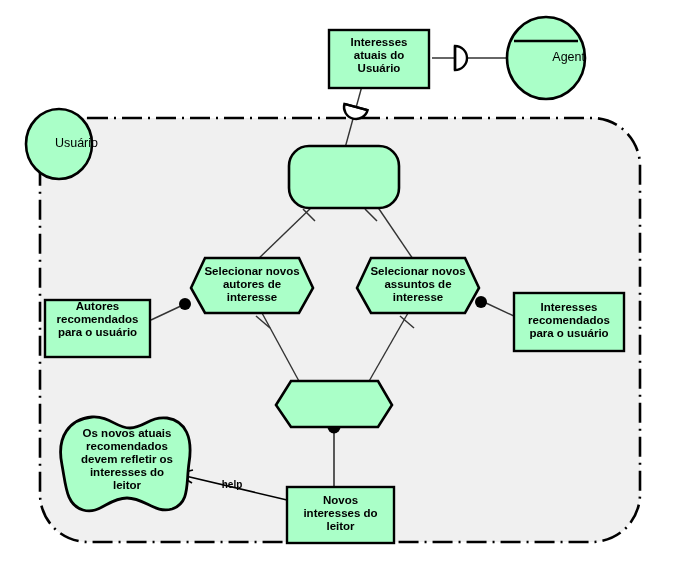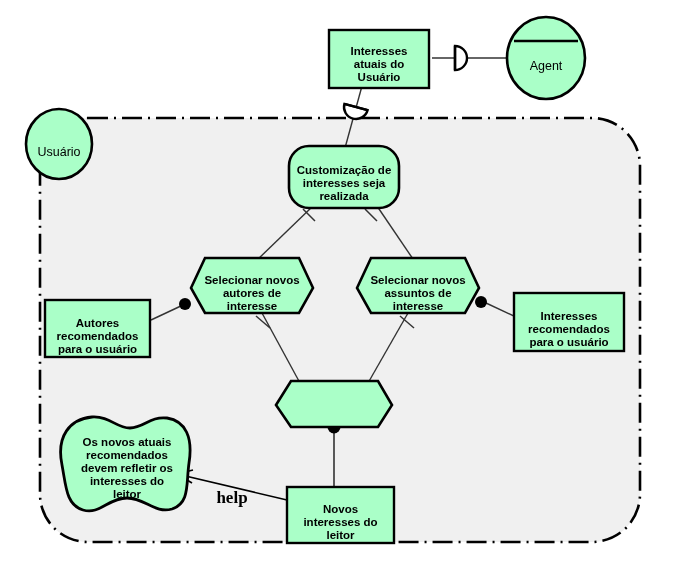--- a/index.html
+++ b/index.html
@@ -24,34 +24,33 @@
     width: 684px;
     height: 571px;
   }
   .node-label {
     position: absolute;
     text-align: center;
     color: #000000;
     pointer-events: none;
     line-height: 1.12;
     white-space: pre-line;
-    margin-top: 9px;
   }
   .lbl-bold {
     font-weight: bold;
     font-size: 11.5px;
   }
   .lbl-plain {
     font-weight: normal;
     font-size: 12.5px;
+    text-align: right;
   }
   .lbl-link {
     font-weight: bold;
-    font-size: 17px;
-    font-family: Liberation Serif, serif;
+    font-size: 10px;
   }
 </style>
 </head>
 <body>
 
 <div id="canvas">
 
   <svg id="diagram-svg" viewBox="0 0 684 571" xmlns="http://www.w3.org/2000/svg">
 
     <rect x="40" y="118" width="600" height="424" rx="48" ry="48" fill="#f0f0f0" stroke="#000000" stroke-width="2.6" stroke-dasharray="20 6 2 6" stroke-linecap="butt"></rect>
@@ -151,33 +150,30 @@
   </svg>
 
   <div class="node-label lbl-plain" style="left:507px; top:50px; width:78px;">Agent</div>
 
   <div class="node-label lbl-plain" style="left:20px; top:136px; width:78px;">Usuário</div>
 
   <div class="node-label lbl-bold" style="left:329px; top:36px; width:100px;">Interesses
 atuais do
 Usuário</div>
 
-  <div class="node-label lbl-bold" style="left:287px; top:155px; width:114px;">Customização de
-interesses seja
-realizada</div>
 
   <div class="node-label lbl-bold" style="left:192px; top:265px; width:120px;">Selecionar novos
 autores de
 interesse</div>
 
   <div class="node-label lbl-bold" style="left:358px; top:265px; width:120px;">Selecionar novos
 assuntos de
 interesse</div>
 
-  <div class="node-label lbl-bold" style="left:45px; top:308px; width:105px;">Autores
+  <div class="node-label lbl-bold" style="left:45px; top:300px; width:105px;">Autores
 recomendados
 para o usuário</div>
 
   <div class="node-label lbl-bold" style="left:514px; top:301px; width:110px;">Interesses
 recomendados
 para o usuário</div>
 
 
   <div class="node-label lbl-bold" style="left:63px; top:427px; width:128px;">Os novos atuais
 recomendados

